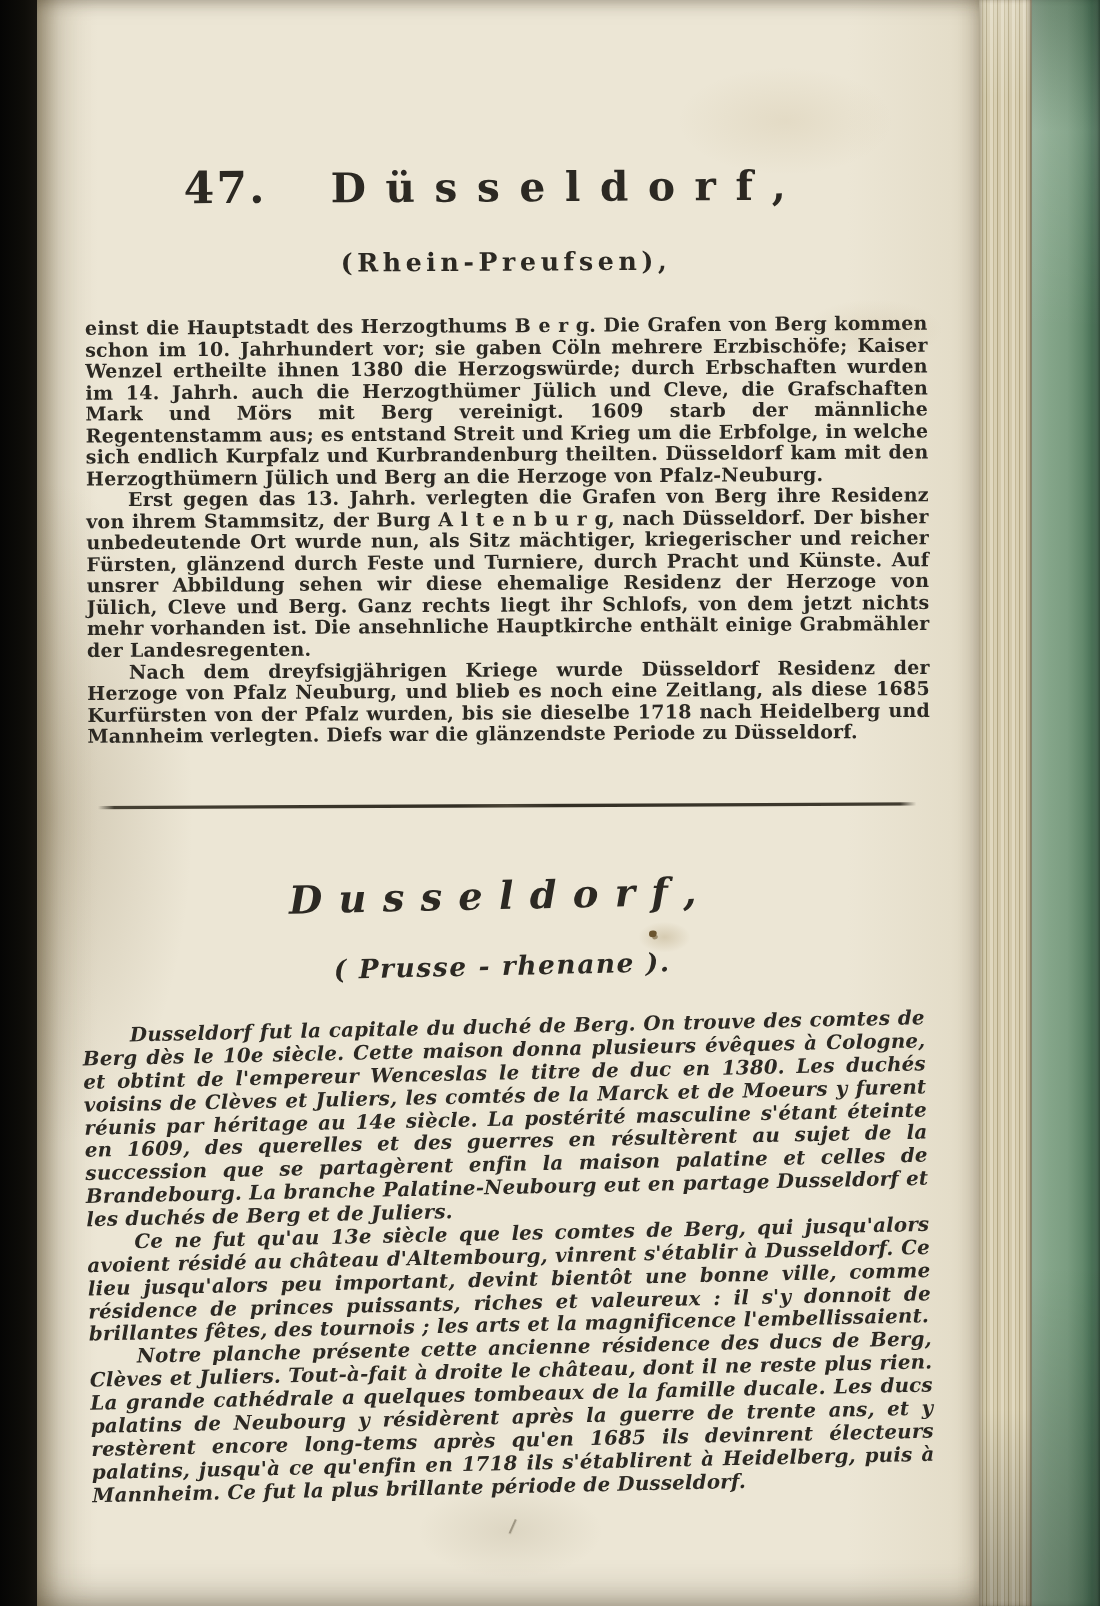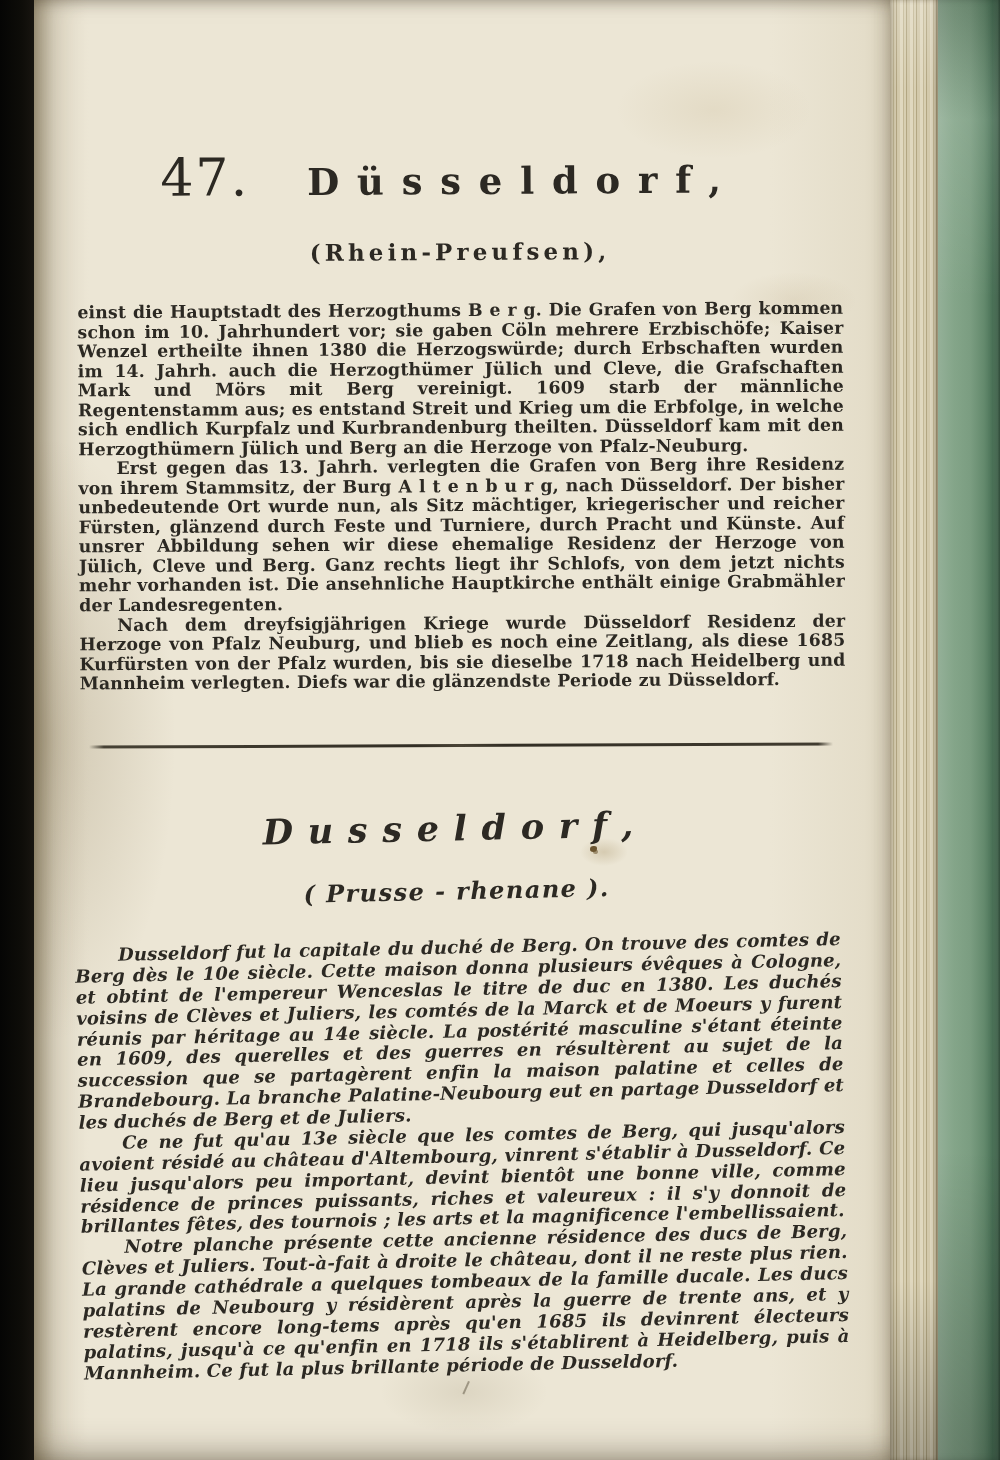--- a/index.html
+++ b/index.html
@@ -48,22 +48,22 @@
   .german { transform: rotate(-0.35deg); }
   .title-row {
     display: flex;
     justify-content: center;
     align-items: baseline;
     gap: 58px;
     margin: 0 0 32px 0;
     transform: translateX(-10px);
   }
   .plate-no {
-    font-size: 52px;
-    font-weight: 400;
+    font-size: 40px;
+    font-weight: 700;
     letter-spacing: 2px;
   }
   .title-text {
     font-size: 37px;
     font-weight: 700;
     letter-spacing: 0.48em;
     white-space: nowrap;
   }
   .subtitle {
     text-align: center;

